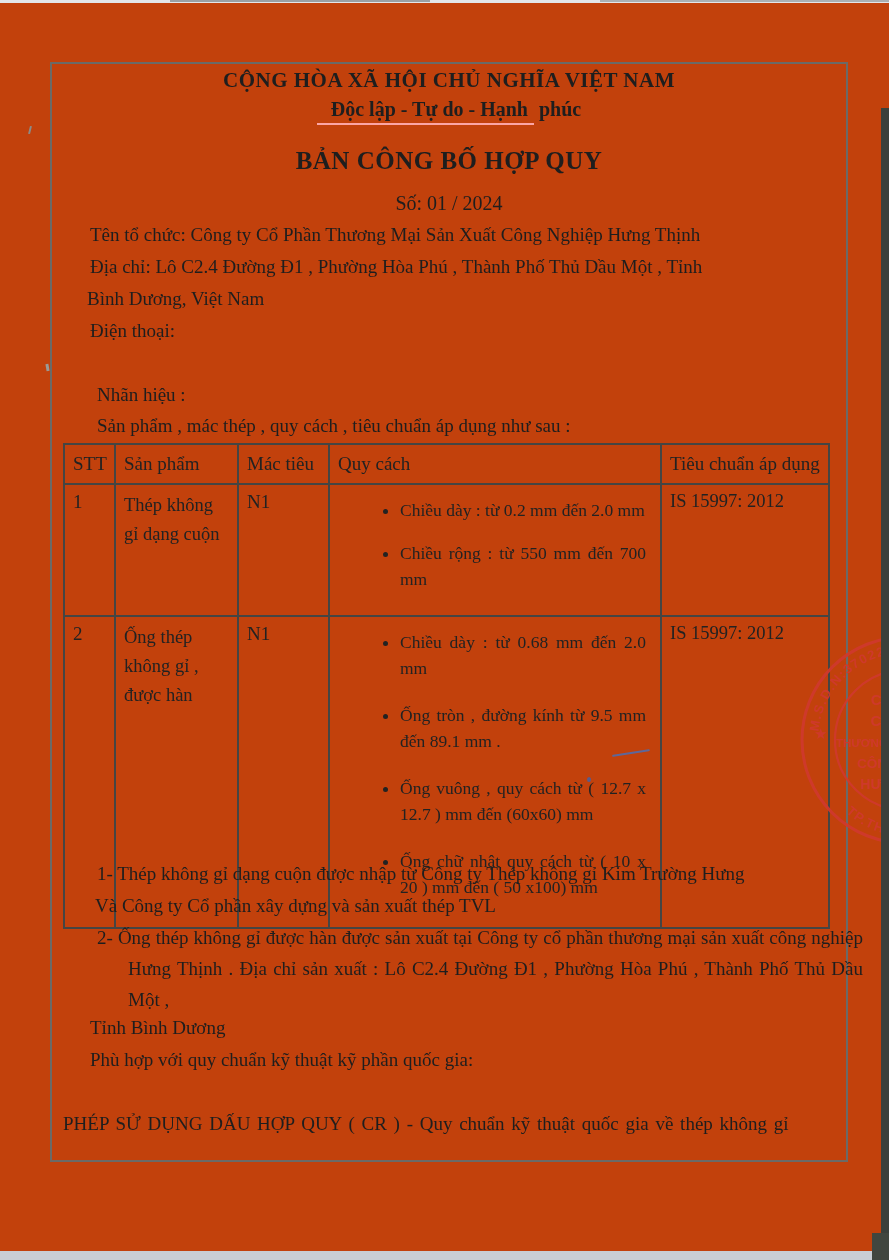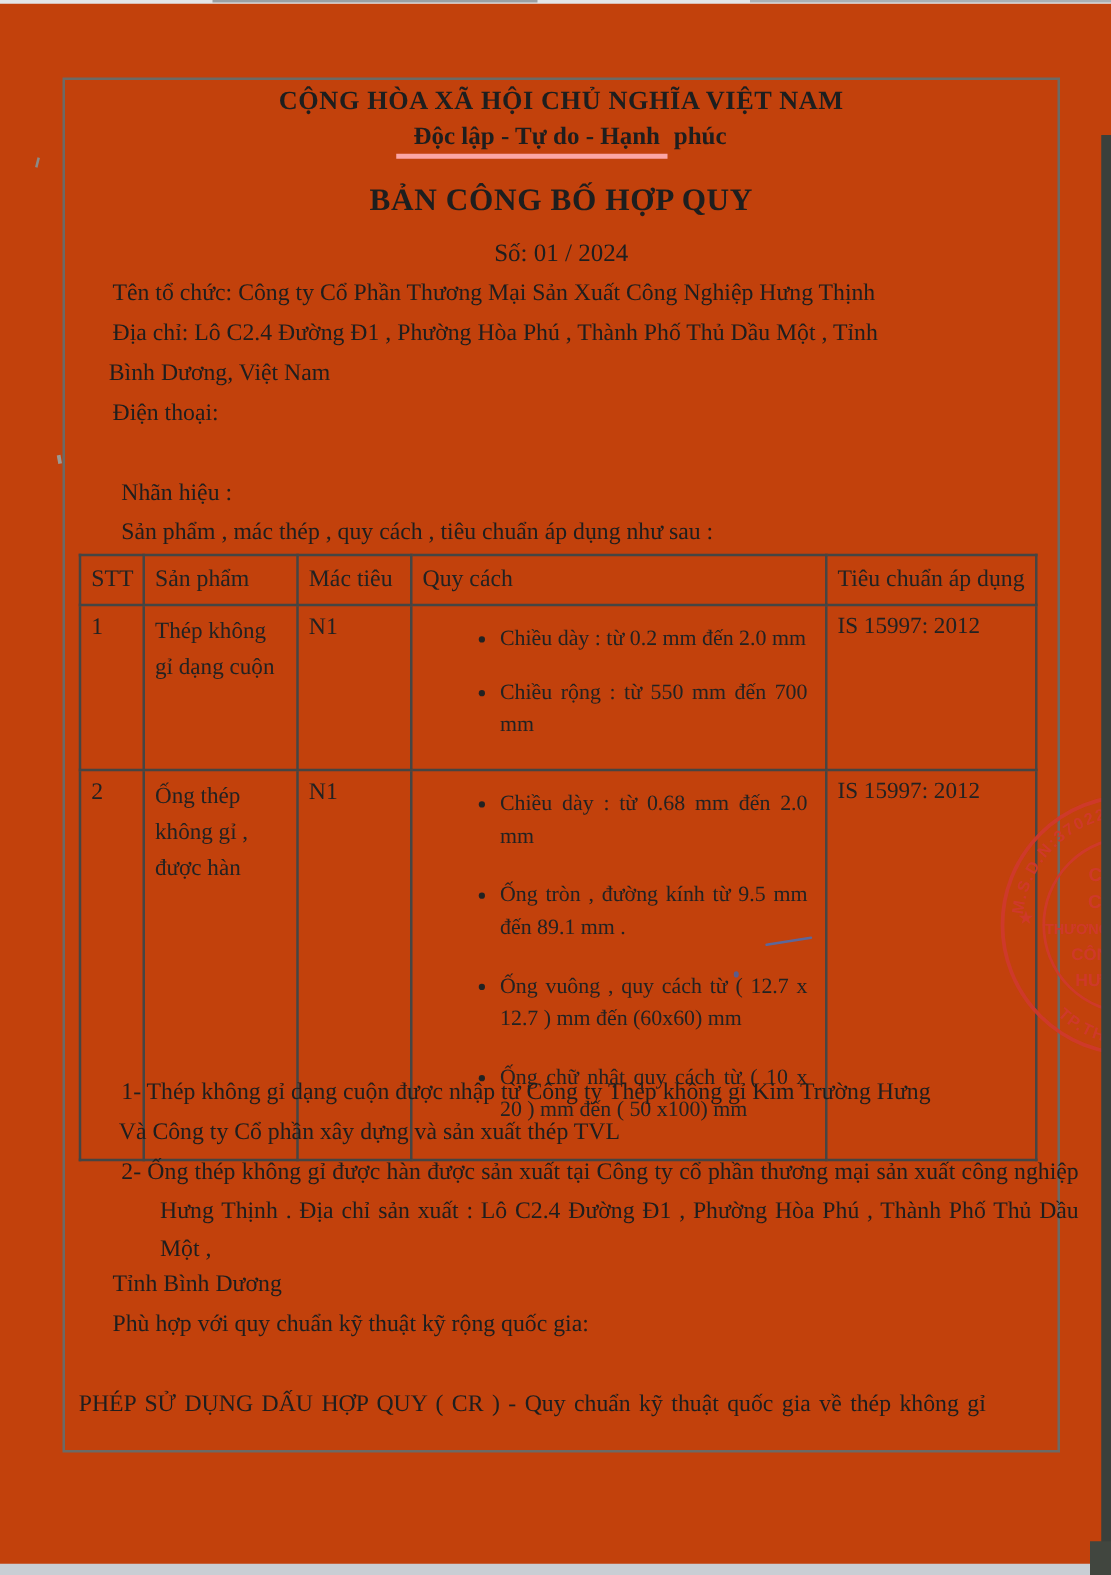--- a/index.html
+++ b/index.html
@@ -15,21 +15,21 @@
   .edge-top-dark2{position:absolute;left:600px;top:0;width:289px;height:2px;background:#aab0b4;}
   .edge-right{position:absolute;left:881px;top:108px;width:8px;height:1152px;background:#3b403b;z-index:40;}
   .edge-bottom{position:absolute;left:0;top:1251px;width:877px;height:9px;background:#c9ced4;z-index:39;}
   .edge-corner{position:absolute;left:872px;top:1233px;width:17px;height:27px;background:#41463f;z-index:41;}
 
   .frame{position:absolute;left:50px;top:62px;width:794px;height:1096px;border:2px solid #6b6a66;}
 
   .center-wrap{position:absolute;left:50px;width:798px;text-align:center;}
   .nat-line1{top:68px;font-size:21px;font-weight:bold;letter-spacing:.5px;}
   .motto{top:98px;font-size:20px;font-weight:bold;}
-  .motto .u{border-bottom:4px solid #fca5a5;padding:0 6px 3px 14px;}
+  .motto .u{border-bottom:2px solid #fca5a5;padding:0 6px 3px 14px;}
   .doc-title{top:147px;font-size:25px;font-weight:bold;letter-spacing:.5px;}
   .doc-no{top:192px;font-size:20px;}
 
   .pline{position:absolute;font-size:19px;white-space:nowrap;}
   .b{font-weight:bold;}
 
   
   table.spec{
     position:absolute;left:63px;top:443px;width:765px;
     border-collapse:collapse;table-layout:fixed;
@@ -141,21 +141,21 @@
   </tbody>
     </table>
 
   <div class="pen-line"></div>
   <div class="pen-dot"></div>
 
   <div class="note" style="left:97px;top:858px;width:740px;">1-  Thép không gỉ dạng cuộn được nhập từ Công ty Thép không gỉ Kim Trường Hưng</div>
   <div class="note" style="left:95px;top:890px;width:740px;">Và Công ty Cổ phần xây dựng và sản xuất thép TVL</div>
   <div class="note hang" style="left:97px;top:922px;width:735px;text-align:justify;">2-  Ống thép không gỉ được hàn được sản xuất tại Công ty cổ phần thương mại sản xuất công nghiệp Hưng Thịnh . Địa chỉ sản xuất : Lô C2.4 Đường Đ1 , Phường Hòa Phú , Thành Phố Thủ Dầu Một ,</div>
   <div class="note" style="left:90px;top:1012px;">Tỉnh Bình Dương</div>
-  <div class="note" style="left:90px;top:1044px;">Phù hợp với quy chuẩn kỹ thuật kỹ rộng quốc gia:</div>
+  <div class="note" style="left:90px;top:1044px;">Phù hợp với quy chuẩn kỹ thuật kỹ phần quốc gia:</div>
   <div class="note qcvn2" style="left:63px;top:1108px;width:775px;">PHÉP SỬ DỤNG DẤU HỢP QUY ( CR ) -  Quy chuẩn kỹ thuật quốc gia về thép không gỉ</div>
 
   <svg class="stamp" viewBox="0 0 270 270">
     <defs>
       <path id="arcTop" d="M 48 135 A 87 87 0 0 1 222 135"></path>
       <path id="arcBottom" d="M 50 146 A 85 85 0 0 0 220 146"></path>
     </defs>
     <g fill="none" stroke="#d0392e">
       <circle cx="135" cy="135" r="103" stroke-width="3"></circle>
       <circle cx="135" cy="135" r="70" stroke-width="2.2"></circle>

